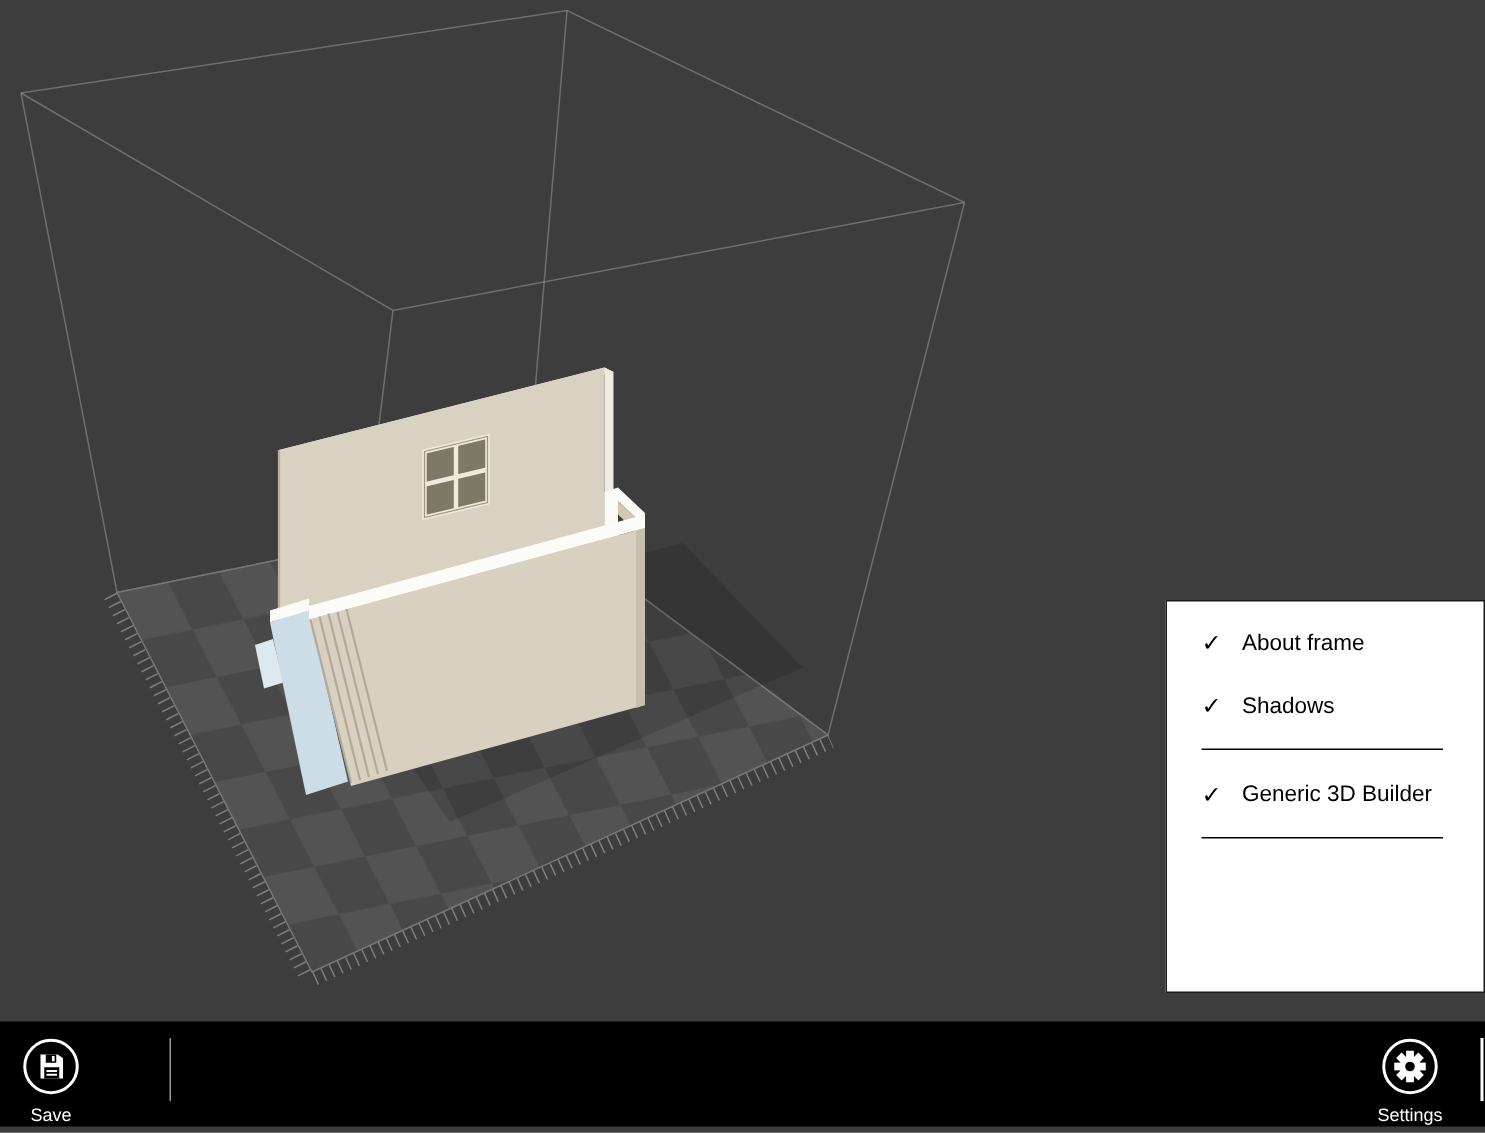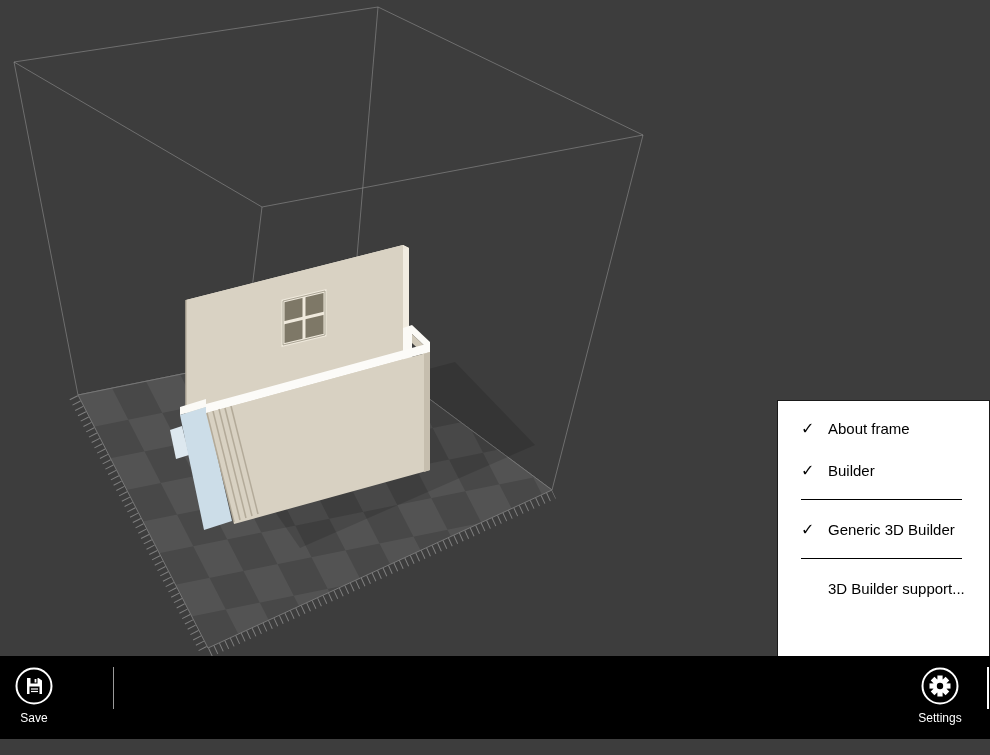--- a/index.html
+++ b/index.html
@@ -23,21 +23,21 @@
   }
   .menu-item .check {
     width:27px; font-weight:bold; font-size:16px; color:#000;
     font-family:"DejaVu Sans","Liberation Sans",sans-serif;
   }
   .menu-item .label { white-space:nowrap; }
   .menu-divider { border-top:1px solid #000; margin:8px 27px 8px 23px; }
 
   
   .appbar {
-    position:absolute; left:0; right:0; bottom:16px; height:83px;
+    position:absolute; left:0; right:0; bottom:4px; height:70px;
     background:#000000;
     padding-left:28px;
   }
   .appbar-btn {
     position:absolute; top:10px; width:64px; background:transparent; border:none;
     display:flex; flex-direction:column; align-items:center; gap:5px;
     color:#ffffff; cursor:pointer;
   }
   .appbar-btn .btn-label { font-size:12px; color:#ffffff; }
   .icon-circle { width:40px; height:40px; display:block; }
@@ -122,32 +122,28 @@
     </svg>
   </div>
 
   <div class="menu">
     <div class="menu-item">
       <span class="check">✓</span>
       <span class="label">About frame</span>
     </div>
     <div class="menu-item">
       <span class="check">✓</span>
-      <span class="label">Builder</span>
+      <span class="label">Shadows</span>
     </div>
     <div class="menu-divider"></div>
     <div class="menu-item">
       <span class="check">✓</span>
       <span class="label">Generic 3D Builder</span>
     </div>
     <div class="menu-divider"></div>
-    <div class="menu-item">
-      <span class="check"></span>
-      <span class="label">3D Builder support...</span>
-    </div>
   </div>
 
   <div class="appbar">
 
     <button class="appbar-btn btn-save">
       <span class="icon-circle">
         <svg width="40" height="40" viewBox="0 0 40 40">
           <circle cx="20" cy="20" r="17.5" fill="none" stroke="#ffffff" stroke-width="2"></circle>
           <path d="M13 12 h11.5 L28 14.5 V28 H13 Z" fill="#ffffff"></path>
           <rect x="16.5" y="12" width="7" height="5.5" fill="#000000"></rect>

